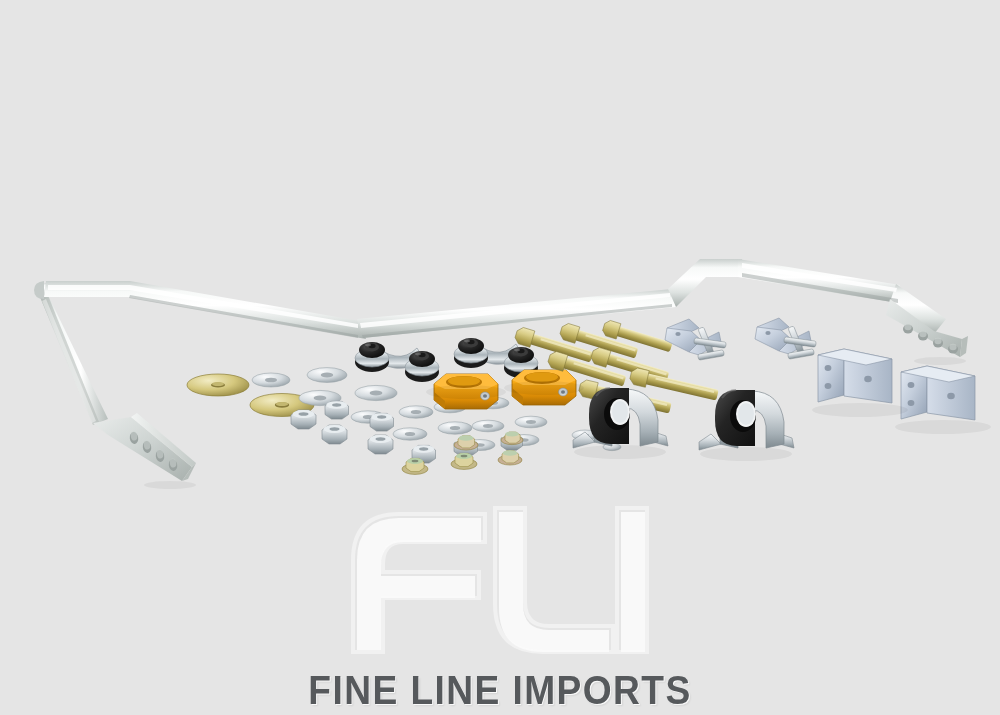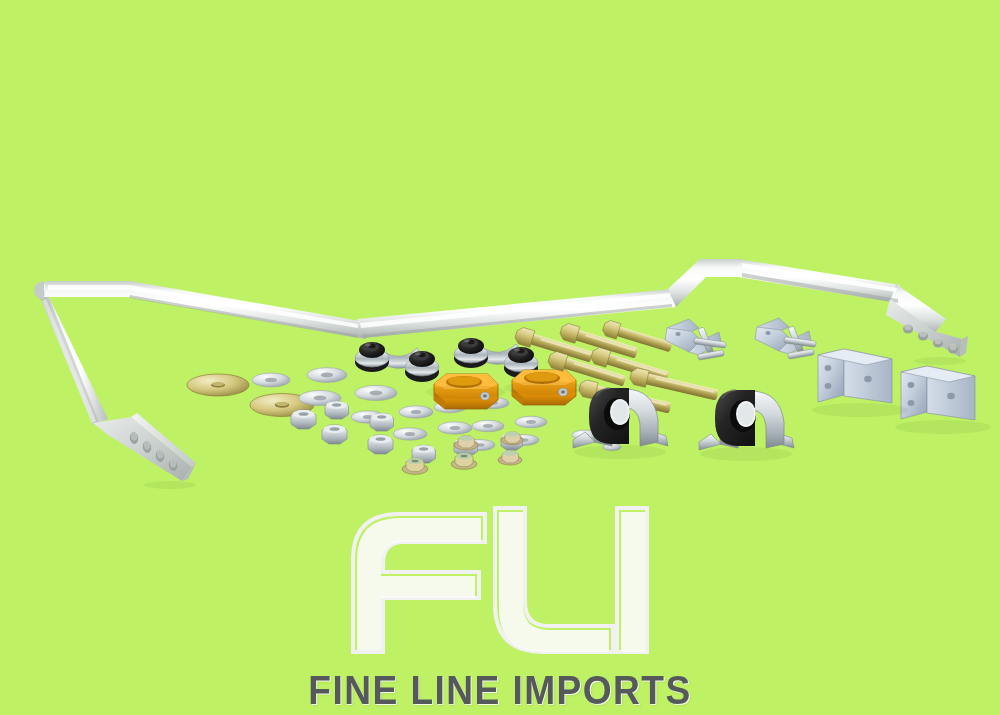--- a/index.html
+++ b/index.html
@@ -17,21 +17,21 @@
 
   
   .part{position:absolute;}
 
   
   #swaybar{position:absolute;left:0;top:235px;width:1000px;height:280px;}
 </style>
 </head>
 <body>
 
-<div id="stage" style="background: #bef264;">
+<div id="stage" style="background: #e5e5e5;">
 
   <svg id="swaybar" viewBox="0 0 1000 280">
     <defs>
       <linearGradient id="tubeG" x1="0" y1="0" x2="0" y2="1">
         <stop offset="0%" stop-color="#c9cfcd"></stop>
         <stop offset="18%" stop-color="#f7f9f8"></stop>
         <stop offset="42%" stop-color="#ffffff"></stop>
         <stop offset="70%" stop-color="#dde2e0"></stop>
         <stop offset="100%" stop-color="#a9b1ae"></stop>
       </linearGradient>

